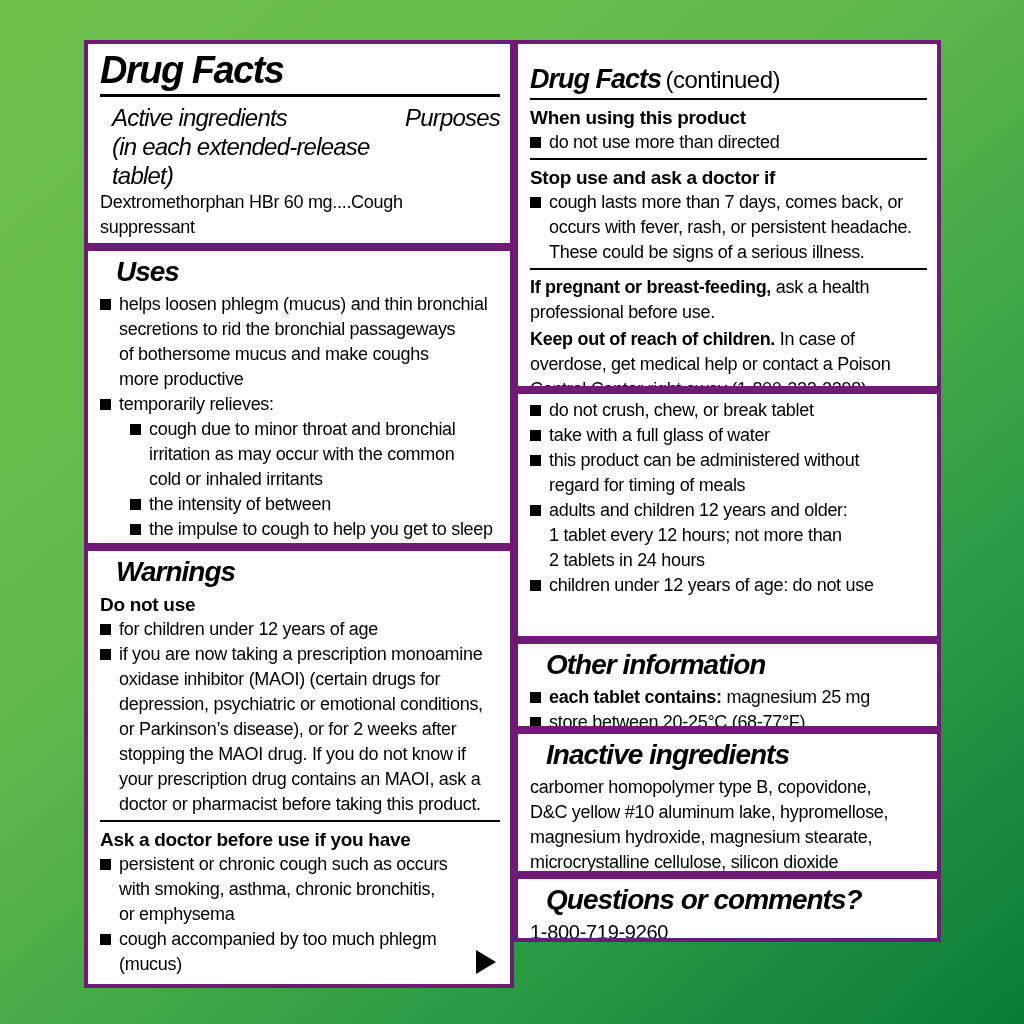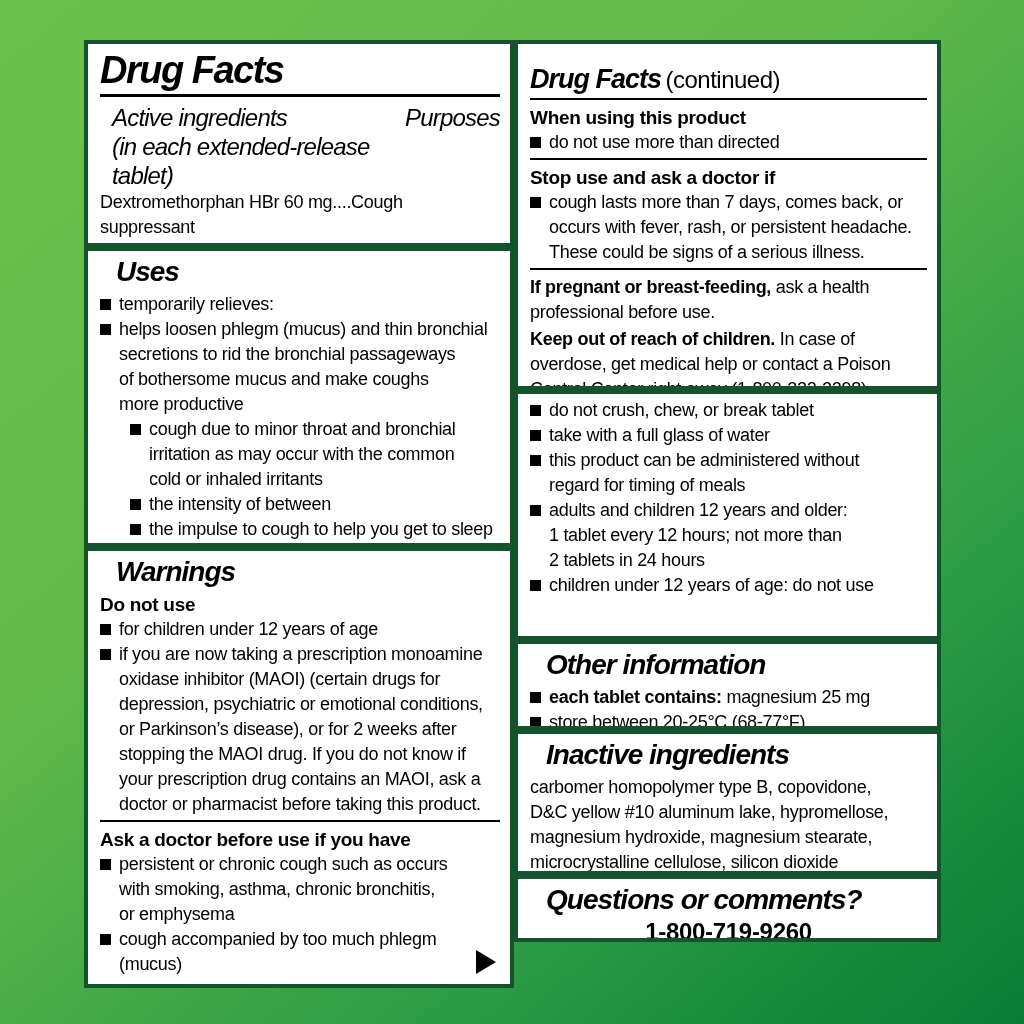--- a/index.html
+++ b/index.html
@@ -4,21 +4,21 @@
 <style>
   html,body{margin:0;padding:0;}
   body{
     width:1024px;height:1024px;position:relative;overflow:hidden;
     background:linear-gradient(140deg,#6cc14d 0%,#63ba4b 38%,#2f9d45 72%,#077c37 100%);
     font-family:"Liberation Sans","DejaVu Sans",sans-serif;color:#000;
   }
   .col{position:absolute;top:40px;display:flex;flex-direction:column;}
   .col-left{left:84px;width:430px;}
   .col-right{left:514px;width:427px;}
-  .box{background:#fff;border:4px solid #14532d;box-sizing:border-box;
+  .box{background:#fff;border:4px solid #701a75;box-sizing:border-box;
        padding:4px 10px 6px 12px;overflow:hidden;}
   .box-a{height:207px;}
   .box-b{height:300px;}
   .box-c{height:441px;position:relative;}
   .box-d{height:350px;}
   .box-e{height:250px;}
   .box-f{height:90px;}
   .box-g{height:145px;}
   .box-h{height:67px;}
   .df-title{font-size:38px;font-style:italic;font-weight:bold;letter-spacing:-1.5px;
@@ -33,21 +33,21 @@
   .h2i{font-size:24px;font-weight:normal;font-style:italic;letter-spacing:-0.8px;line-height:29px;margin-left:12px;}
   .ai-head{display:flex;justify-content:space-between;}
   .body{font-size:18px;line-height:25px;letter-spacing:-0.3px;}
   .subhead{font-size:19px;font-weight:bold;line-height:25px;letter-spacing:-0.3px;}
   .li{display:flex;font-size:18px;line-height:25px;letter-spacing:-0.3px;}
   .sq{flex:none;width:11px;height:11px;background:#000;margin:7px 8px 0 0;}
   .l2{margin-left:30px;}
   .tx{white-space:pre-line;}
   .pre{white-space:pre-line;}
   .note{margin:0 0 2px;font-size:18px;line-height:25px;letter-spacing:-0.3px;white-space:pre-line;}
-  .phone{font-size:24px;font-weight:bold;line-height:24px;letter-spacing:-0.3px;text-align:center;}
+  .phone{font-size:20px;font-weight:normal;line-height:24px;letter-spacing:-0.3px;}
   .cont-arrow{position:absolute;right:14px;bottom:10px;width:0;height:0;
               border-left:20px solid #000;border-top:12px solid transparent;
               border-bottom:12px solid transparent;}
 </style>
 </head>
 <body>
 
 <div class="col col-left">
 
   <section class="box box-a">
@@ -60,28 +60,28 @@
     <div class="h2i pre">(in each extended-release
 tablet)</div>
     <div class="body pre">Dextromethorphan HBr 60 mg....Cough suppressant</div>
     <div class="body pre">Guaifenesin 1200 mg..........................Expectorant</div>
   </section>
 
   <section class="box box-b">
     <h2 class="sec">Uses</h2>
     <div class="li l1">
       <span class="sq"></span>
-      <span class="tx">temporarily relieves:</span>
-    </div>
-    <div class="li l1">
-      <span class="sq"></span>
       <span class="tx">helps loosen phlegm (mucus) and thin bronchial
 secretions to rid the bronchial passageways
 of bothersome mucus and make coughs
 more productive</span>
+    </div>
+    <div class="li l1">
+      <span class="sq"></span>
+      <span class="tx">temporarily relieves:</span>
     </div>
     <div class="li l2">
       <span class="sq"></span>
       <span class="tx">cough due to minor throat and bronchial
 irritation as may occur with the common
 cold or inhaled irritants</span>
     </div>
     <div class="li l2">
       <span class="sq"></span>
       <span class="tx">the intensity of between</span>

